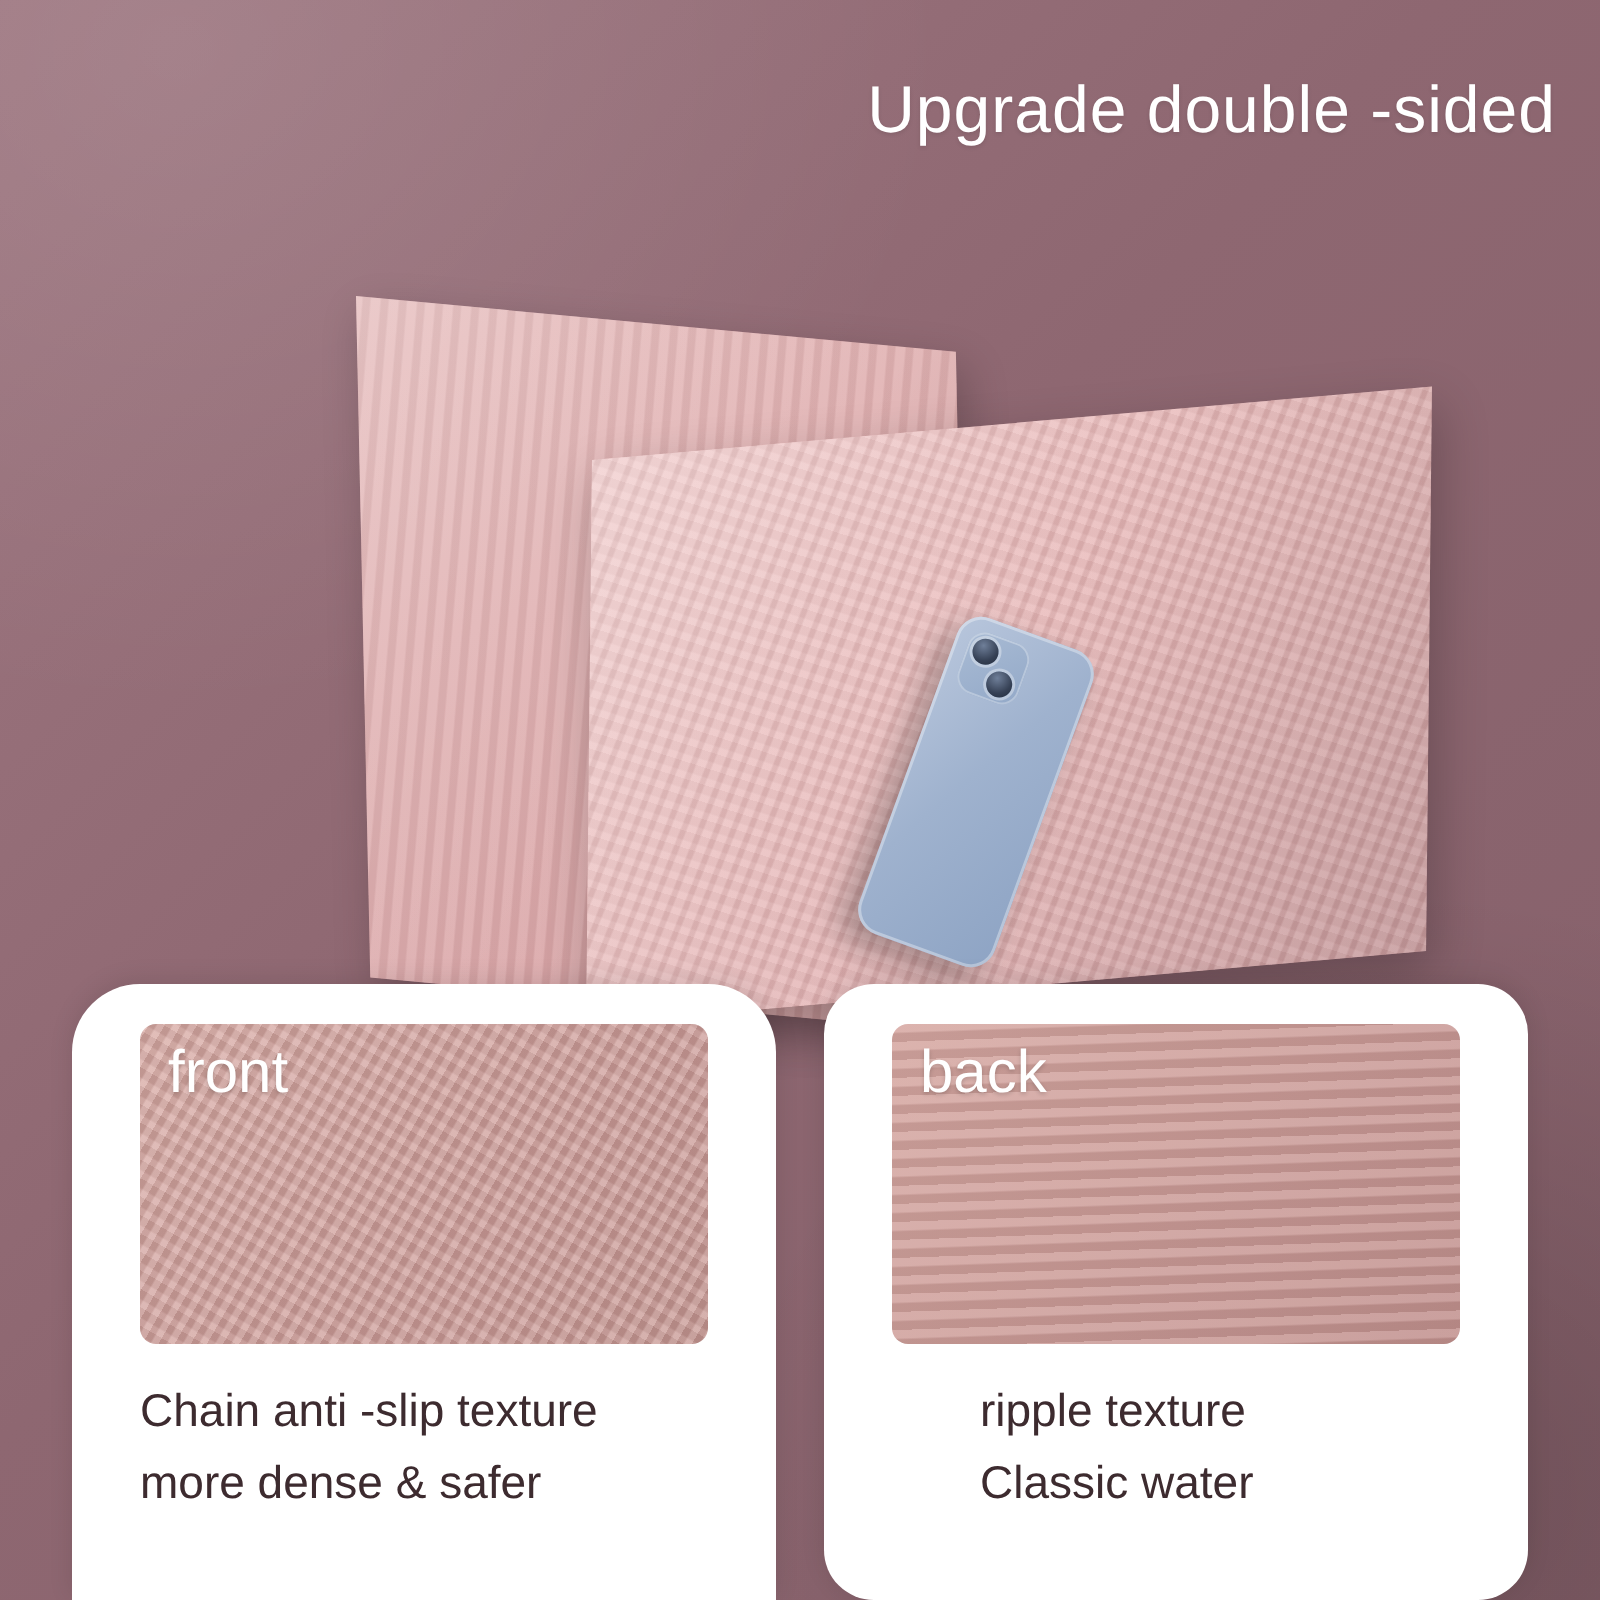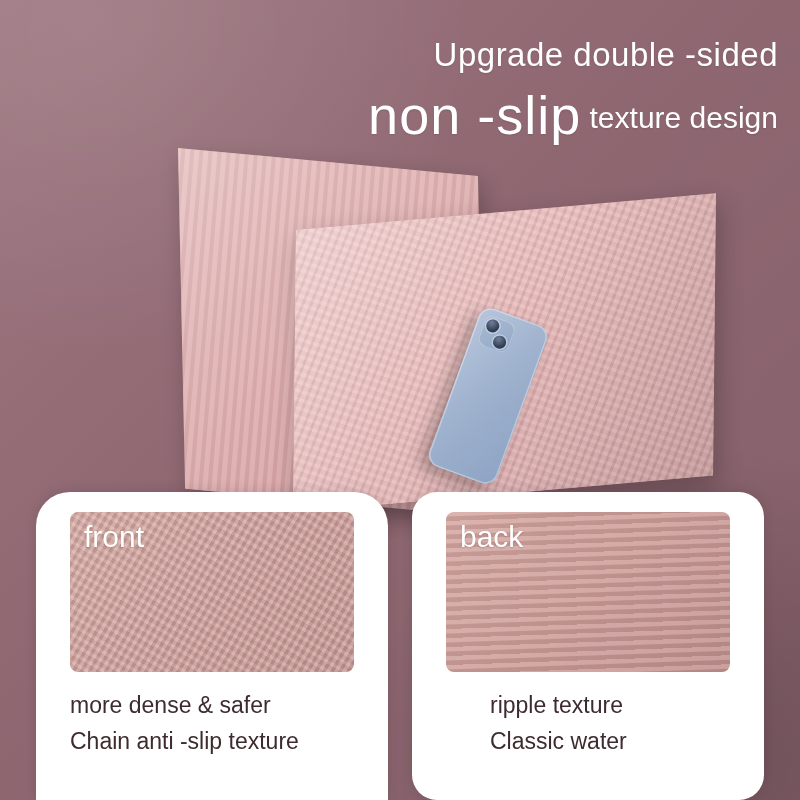--- a/index.html
+++ b/index.html
@@ -254,42 +254,39 @@
 </head>
 <body>
 
 <div id="stage">
 
   <div id="bg-light"></div>
   <div id="bg-shadow"></div>
 
   <div class="headline" id="headline-line1">Upgrade double -sided</div>
 
-  <div class="headline" id="headline-line2">
-    <span class="big">non -slip</span><span> texture design</span>
-  </div>
 
   <div class="mat" id="mat-back"></div>
   <div class="mat" id="mat-front"></div>
 
   <div id="phone">
     <div id="phone-camera-module">
       <div class="lens" id="lens-top"></div>
       <div class="lens" id="lens-bottom"></div>
     </div>
   </div>
 
   <div id="panels">
 
     <div class="panel" id="panel-front">
       <div class="swatch" id="swatch-front"></div>
       <div class="swatch-label">front</div>
       <div class="caption" id="caption-front">
+        <div>Chain anti -slip texture</div>
         <div>more dense &amp; safer</div>
-        <div>Chain anti -slip texture</div>
       </div>
     </div>
 
     <div id="panel-gap"></div>
 
     <div class="panel" id="panel-back">
       <div class="swatch" id="swatch-back"></div>
       <div class="swatch-label">back</div>
       <div class="caption" id="caption-back">
         <div>ripple texture</div>

